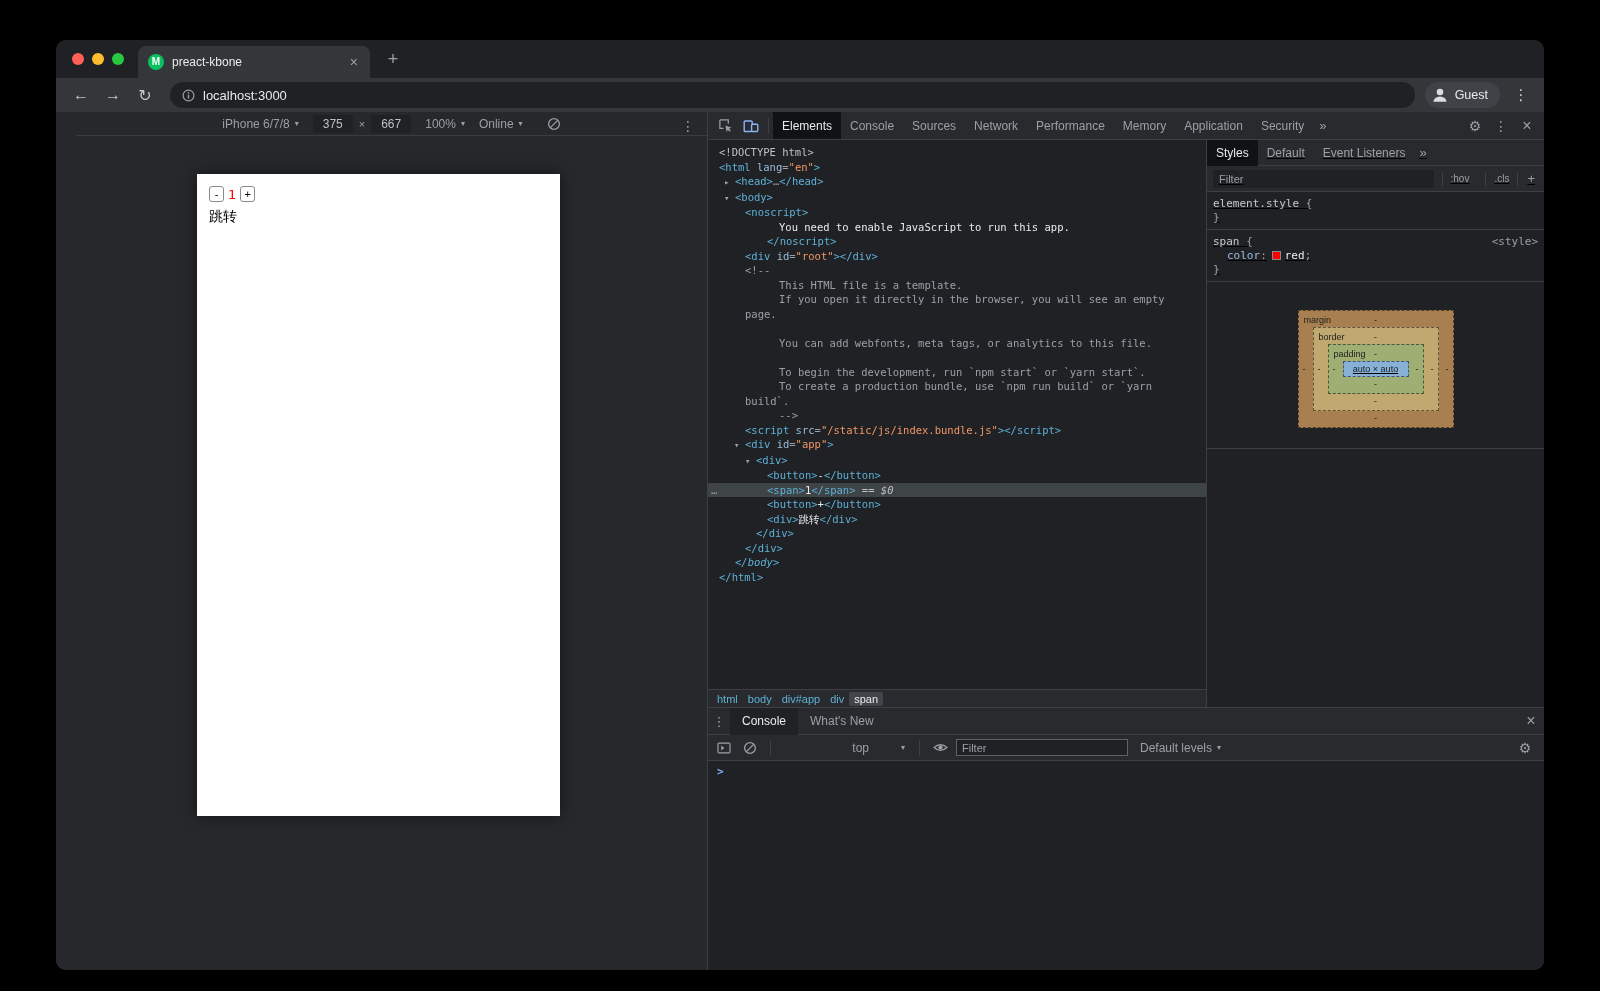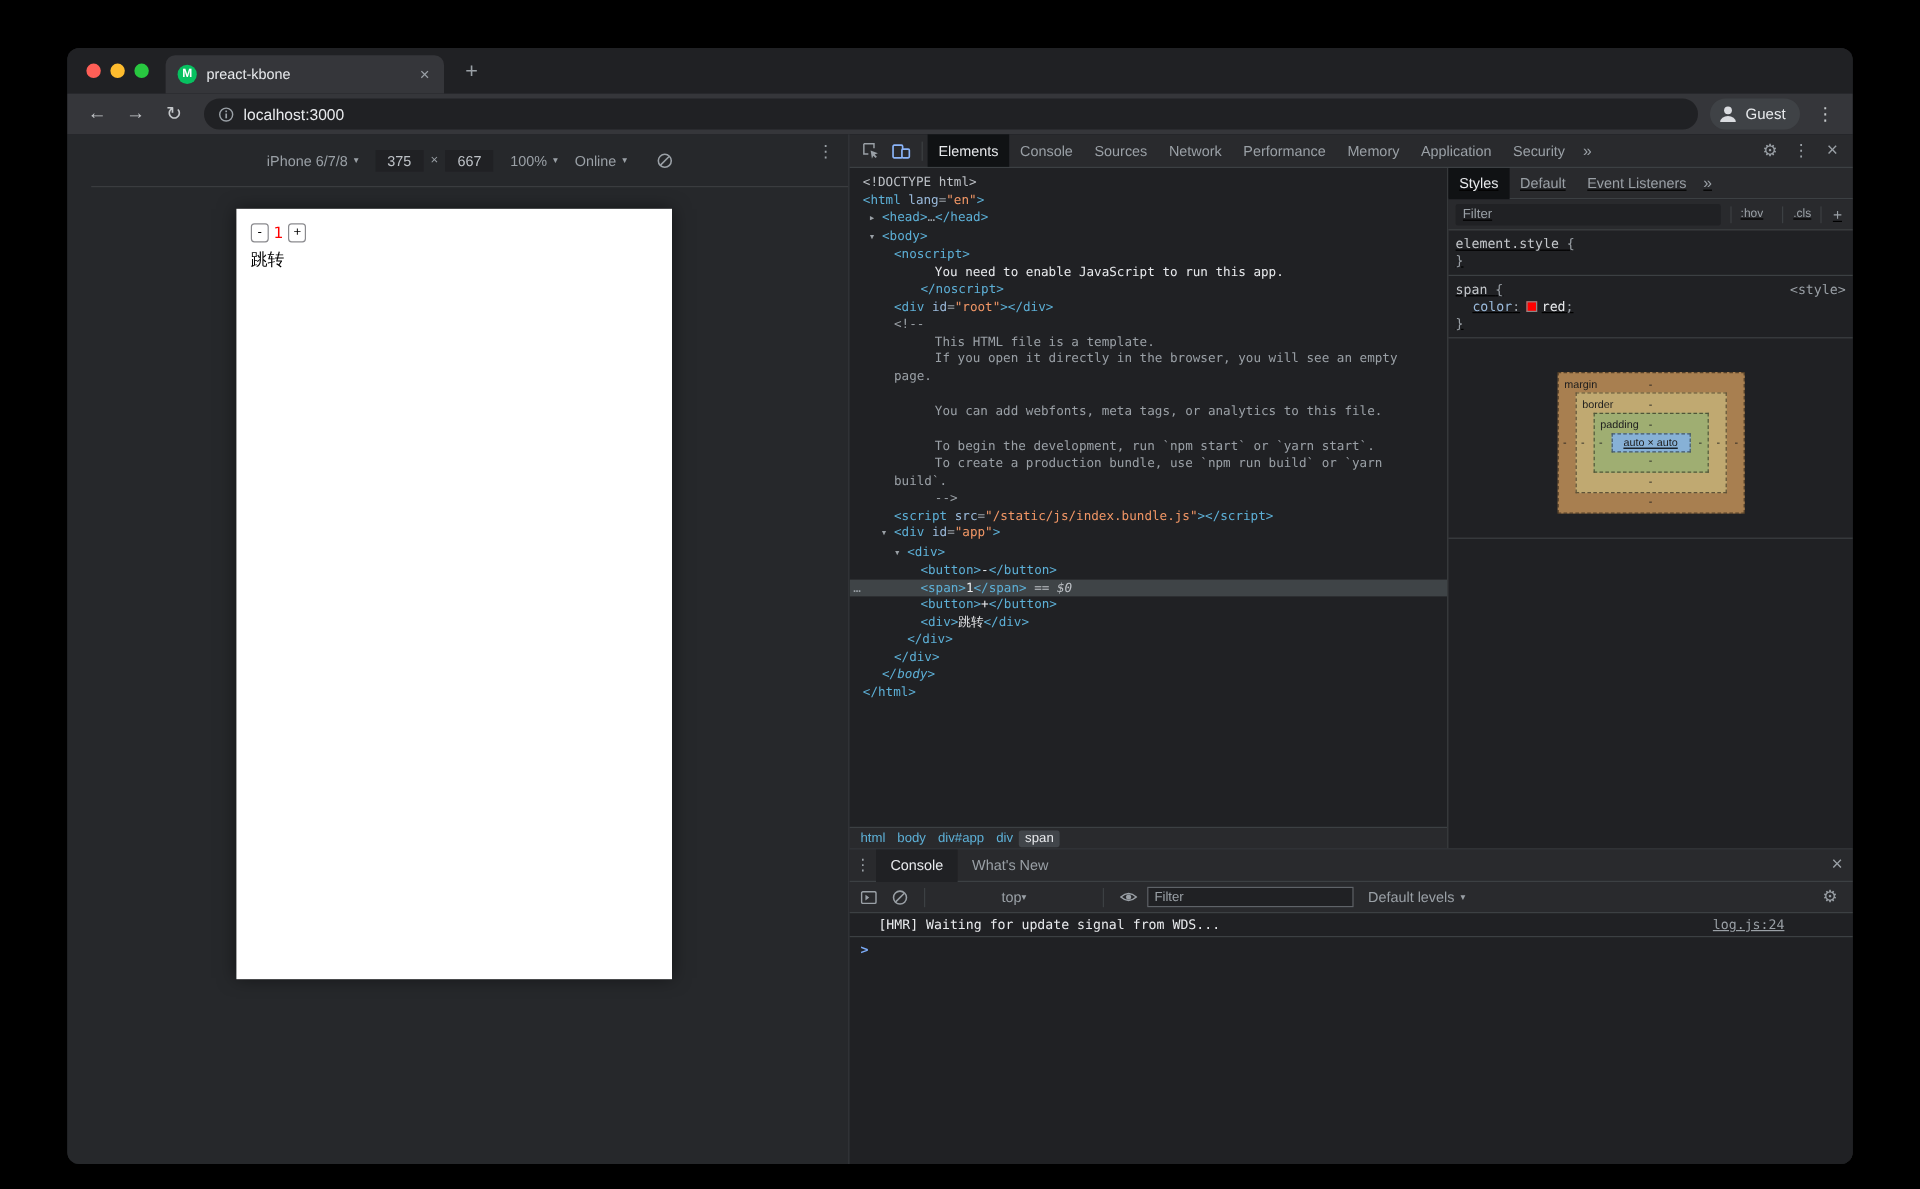--- a/index.html
+++ b/index.html
@@ -23,21 +23,21 @@
   .navbar{position:absolute;left:0;top:38px;right:0;height:34px;background:#35363a;display:flex;align-items:center;padding:0 10px;gap:2px;}
   .nav-btn{width:30px;height:28px;display:flex;align-items:center;justify-content:center;font-size:16px;color:#c4c7ca;border-radius:50%;flex:none;}
   .omnibox{flex:1;height:26px;margin:0 8px;background:#202124;border-radius:13px;display:flex;align-items:center;padding:0 12px;gap:8px;min-width:0;}
   .url{font-size:13px;color:#e8eaed;}
   .guest{height:26px;background:#3f4246;border-radius:13px;display:flex;align-items:center;gap:6px;padding:0 12px 0 6px;margin-right:6px;}
   .guest-label{font-size:12.5px;color:#e8eaed;}
   .chrome-kebab{width:26px;height:26px;display:flex;align-items:center;justify-content:center;color:#c4c7ca;font-size:15px;}
 
   
   .left-pane{position:absolute;left:0;top:72px;width:651px;bottom:0;background:#26282b;}
-  .device-toolbar{position:relative;height:44px;border-bottom:1px solid #3a3c3f;display:flex;align-items:center;justify-content:center;gap:14px;margin-left:20px;}
+  .device-toolbar{position:relative;height:24px;border-bottom:1px solid #3a3c3f;display:flex;align-items:center;justify-content:center;gap:14px;margin-left:20px;}
   .device-select{display:flex;align-items:center;gap:5px;font-size:12px;color:#9aa0a6;}
   .chev{font-size:8px;color:#9aa0a6;}
   .dim-group{display:flex;align-items:center;gap:6px;}
   .dim-input{width:40px;height:18px;background:#202124;border:none;color:#bdc1c6;font-size:12px;text-align:center;font-family:"Liberation Sans",sans-serif;}
   .dim-x{color:#9aa0a6;font-size:11px;}
   .rotate{display:flex;align-items:center;margin-left:10px;}
   .devbar-kebab{position:absolute;right:12px;top:0;height:28px;display:flex;align-items:center;color:#9aa0a6;font-size:14px;}
   .phone{position:absolute;left:141px;top:62px;width:363px;height:642px;background:#fff;box-shadow:0 0 14px rgba(0,0,0,.5);padding:12px;}
   .phone-row{display:flex;align-items:center;gap:4px;}
   .pbtn{font-family:"Liberation Sans",sans-serif;font-size:11px;background:#fff;border:1px solid #8a8a8e;border-radius:3px;min-width:15px;height:16px;line-height:13px;padding:0 3px;color:#000;}
@@ -119,21 +119,21 @@
   .bm-right{right:4px;top:50%;transform:translateY(-50%);}
 
   
   .drawer{position:absolute;left:0;right:0;top:595px;bottom:0;background:#202124;border-top:1px solid #3c4043;}
   .drawer-header{height:27px;background:#292a2d;border-bottom:1px solid #3c4043;display:flex;align-items:center;}
   .drawer-kebab{width:22px;display:flex;align-items:center;justify-content:center;color:#9aa0a6;font-size:13px;}
   .drawer-tabs{display:contents;}
   .drawer-tab{height:27px;display:flex;align-items:center;padding:0 12px;font-size:12px;color:#9aa0a6;white-space:nowrap;}
   .drawer-tab.selected{background:#202124;color:#e8eaed;}
   .console-toolbar{height:26px;background:#292a2d;border-bottom:1px solid #3c4043;display:flex;align-items:center;padding:0 6px;gap:6px;}
-  .ctx-select{display:flex;align-items:center;justify-content:center;width:128px;font-size:12px;color:#9aa0a6;padding:0 4px;}
+  .ctx-select{display:flex;align-items:center;justify-content:flex-end;width:128px;font-size:12px;color:#9aa0a6;padding:0 4px;gap:32px;}
   .console-filter{width:172px;height:17px;background:#202124;border:1px solid #5f6368;color:#e8eaed;font-size:11px;padding:0 5px;font-family:"Liberation Sans",sans-serif;}
   .console-filter::placeholder{color:#9aa0a6;}
   .levels{display:flex;align-items:center;gap:5px;font-size:12px;color:#9aa0a6;padding:0 6px;}
   .log-row{height:20px;border-bottom:1px solid #3c4043;display:flex;align-items:center;padding:0 0 0 24px;font-family:"DejaVu Sans Mono",monospace;font-size:11px;color:#e8eaed;}
   .log-source{margin-left:auto;padding-right:57px;color:#9aa0a6;text-decoration:underline;}
   .prompt-row{height:20px;display:flex;align-items:center;padding-left:9px;font-family:"DejaVu Sans Mono",monospace;font-size:11px;color:#7cacf8;font-weight:bold;}
 </style>
 </head>
 <body>
 
@@ -365,24 +365,20 @@
               </svg>
           </span>
           <input class="console-filter" placeholder="Filter" style="">
           <div class="levels">
             <span>Default levels</span>
             <span class="chev">▾</span>
           </div>
           <span class="dt-spacer"></span>
           <span class="icon-btn gear-glyph">⚙</span>
         </div>
-        <div class="log-row">
-          <span>[HMR] Waiting for update signal from WDS...</span>
-          <span class="log-source">log.js:24</span>
-        </div>
         <div class="prompt-row">
           <span>&gt;</span>
         </div>
       </div>
 
     </div>
   </div>
 </div>
 
 </body></html>

